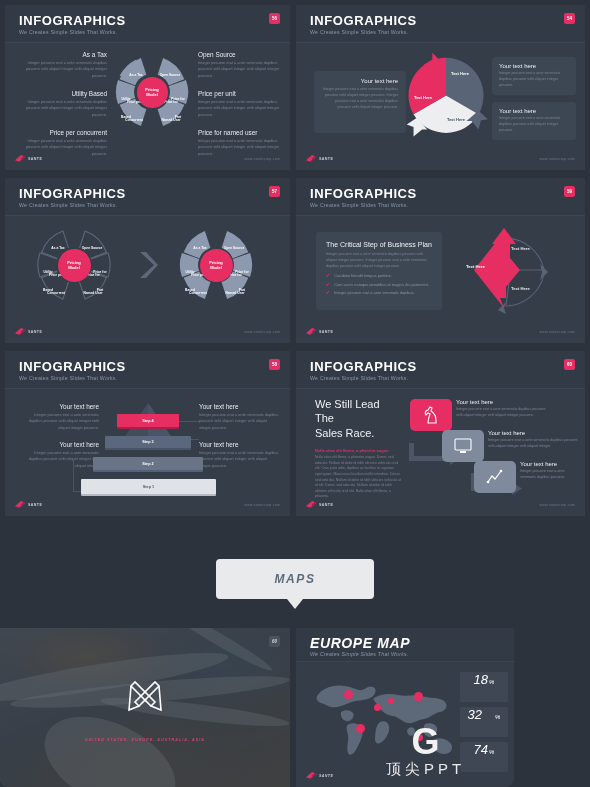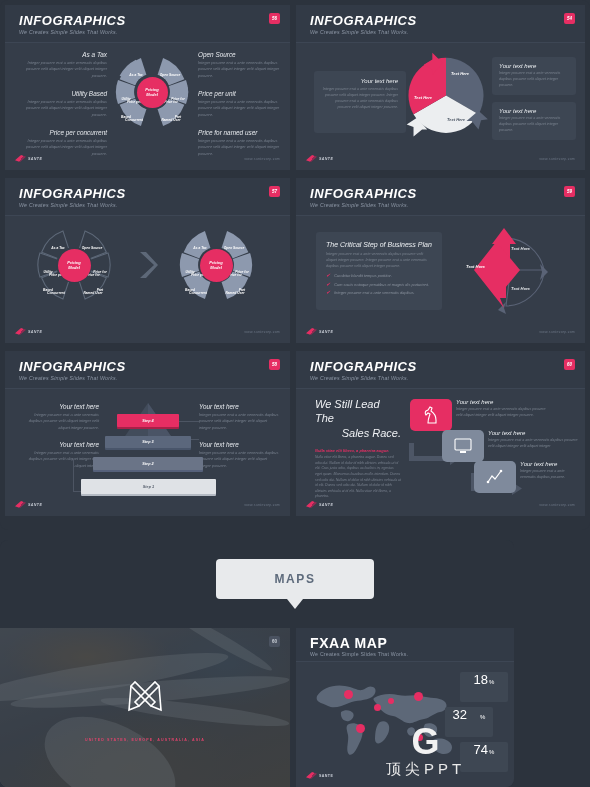--- a/index.html
+++ b/index.html
@@ -10,21 +10,21 @@
     overflow:hidden;
   }
   .page { position:relative; width:590px; height:787px; }
 
   
   .panel-top {
     position:absolute; left:0; top:0; width:590px; height:530px;
     background:#2c333d; border-radius:8px; overflow:hidden;
   }
   .slide {
-    position:absolute; background:#353d49; overflow:hidden;font-style:italic;
+    position:absolute; background:#353d49; overflow:hidden;
   }
   .slide-hdr {
     position:absolute; left:0; top:0; right:0; height:38px;
     background:#323a46; border-bottom:1px solid #3d4654;
   }
   .s-title {
     position:absolute; left:14px; top:8px;
     font-size:13px; font-weight:bold; letter-spacing:.6px; color:#ffffff;
   }
   .s-sub {
@@ -91,21 +91,21 @@
     display:flex; align-items:center; justify-content:center;
   }
 
   .bullet-row { display:flex; align-items:flex-start; gap:4px; margin-top:3.5px; }
   .check { color:#e62e63; font-size:5px; line-height:1; }
   .bullet-t { font-size:3.9px; color:#8a929e; }
 
   
   .panel-bot {
     position:absolute; left:0; top:540px; width:514px; height:247px;
-    background:#2c333d; border-radius:8px; overflow:hidden;
+    background:#2c333d; border-radius:8px; overflow:hidden;font-style:italic;
   }
   .maps-band {
     position:absolute; left:0; top:0; width:590px; height:80px;
     background:#2c333d; border-radius:8px 8px 0 0;
   }
   .maps-tab {
     position:absolute; left:216px; top:19px; width:158px; height:40px;
     background:#e8eaec; border-radius:4px;
     display:flex; align-items:center; justify-content:center;
   }
@@ -483,21 +483,21 @@
     </div>
 
     <div class="slide" style="left:296px; top:351px; width:289px; height:165px;">
       <div class="slide-hdr"></div>
       <div class="s-title">INFOGRAPHICS</div>
       <div class="s-sub">We Creates Simple Slides That Works.</div>
       <div class="badge">60</div>
 
       <div style="position:absolute; left:19px; top:46px; width:86px;">
         <div style="font-size:11px; color:#f0f2f5; line-height:1.3;">We Still Lead The</div>
-        <div style="font-size:11px; color:#f0f2f5; line-height:1.3;text-align:right;">Sales Race.</div>
+        <div style="font-size:11px; color:#f0f2f5; line-height:1.3;">Sales Race.</div>
         <div style="font-size:4px; color:#e62e63; font-weight:bold; margin-top:8px;">Nulla vitae elit libero, a pharetra augue.</div>
         <div style="font-size:3.5px; color:#79828f; line-height:1.62; margin-top:2px;">Nulla vitae elit libero, a pharetra augue. Donec sed odio dui. Nullam id dolor id nibh ultricies vehicula ut id elit. Cras justo odio, dapibus ac facilisis in, egestas eget quam. Maecenas faucibus mollis interdum. Donec sed odio dui. Nullam id dolor id nibh ultricies vehicula ut id elit. Donec sed odio dui. Nullam id dolor id nibh ultricies vehicula ut id elit. Nulla vitae elit libero, a pharetra.</div>
       </div>
 
       <svg style="position:absolute; left:112px; top:60px; width:160px; height:95px;" viewBox="0 0 160 95">
         <path d="M6,32 L6,45 L42,45 L42,41 L52,47.5 L42,54 L42,50 L1,50 L1,32 Z" fill="#4d5666"></path>
         <path d="M68,62 L68,75 L104,75 L104,71 L114,77.5 L104,84 L104,80 L63,80 L63,62 Z" fill="#4d5666"></path>
       </svg>
 
       <div class="fbox" style="left:114px; top:48px; width:42px; height:32px; background:#e62e63;">
@@ -562,21 +562,21 @@
           <path d="M32,8 L30,6 L10,26 L14,30 L34,10 Z"></path>
           <path d="M6,10 L4,34 L14,30"></path>
           <path d="M26,30 L36,34 L34,10"></path>
         </g>
       </svg>
       <div class="pm-sub">UNITED STATES, EUROPE, AUSTRALIA, ASIA</div>
     </div>
 
     <div class="wmap-slide">
       <div class="slide-hdr" style="height:34px; background:#323a46;"></div>
-      <div class="s-title" style="font-size:14px; top:7px;">FXAA MAP</div>
+      <div class="s-title" style="font-size:14px; top:7px;">EUROPE MAP</div>
       <div class="s-sub" style="top:23px;">We Creates Simple Slides That Works.</div>
       <div class="badge">61</div>
 
       <svg style="position:absolute; left:14px; top:48px; width:148px; height:84px;" viewBox="0 0 296 168">
         <g fill="#5d6878">
           <path d="M14,40 C24,24 48,16 70,20 C86,22 96,30 104,28 C112,26 116,18 126,22 C134,25 132,36 124,42 C112,50 92,48 78,54 C64,60 48,66 36,60 C22,53 10,52 14,40 Z"></path>
           <path d="M62,72 C70,66 82,68 86,74 C90,80 84,88 78,90 C70,92 60,86 62,72 Z"></path>
           <path d="M78,96 C88,92 100,96 104,106 C108,118 100,132 94,144 C88,156 80,162 76,154 C72,144 78,130 76,118 C74,108 70,100 78,96 Z"></path>
           <path d="M128,44 C140,36 160,34 176,38 C194,42 208,36 222,40 C240,45 258,42 268,50 C278,58 272,70 260,72 C248,74 240,84 228,86 C214,88 206,96 196,94 C184,92 178,82 166,80 C152,78 142,70 136,60 C132,52 124,48 128,44 Z"></path>
           <path d="M140,92 C148,88 156,92 158,100 C160,110 154,122 146,130 C138,138 130,136 130,126 C130,114 132,98 140,92 Z"></path>
@@ -594,21 +594,21 @@
 
       <div class="stat-card" style="left:164px; top:44px;">
         <span class="stat-num">18</span>
         <span class="stat-pct">%</span>
       </div>
       <div style="position:absolute; left:218px; top:44px; width:74px;">
         <div class="stat-h">Open Source Software</div>
         <div class="stat-b" style="margin-top:1px;">Integer posuere erat a ante venenatis dapibus posuere velit aliquet integer velit aliquet integer posuere.</div>
       </div>
 
-      <div class="stat-card" style="left:149px; top:79px;gap:12px;">
+      <div class="stat-card" style="left:164px; top:79px;gap:12px;">
         <span class="stat-num">32</span>
         <span class="stat-pct">%</span>
       </div>
       <div style="position:absolute; left:218px; top:79px; width:74px;">
         <div class="stat-h">Community Apps</div>
         <div class="stat-b" style="margin-top:1px;">Integer posuere erat a ante venenatis dapibus posuere velit aliquet integer velit aliquet integer posuere.</div>
       </div>
 
       <div class="stat-card" style="left:164px; top:114px;">
         <span class="stat-num">74</span>

